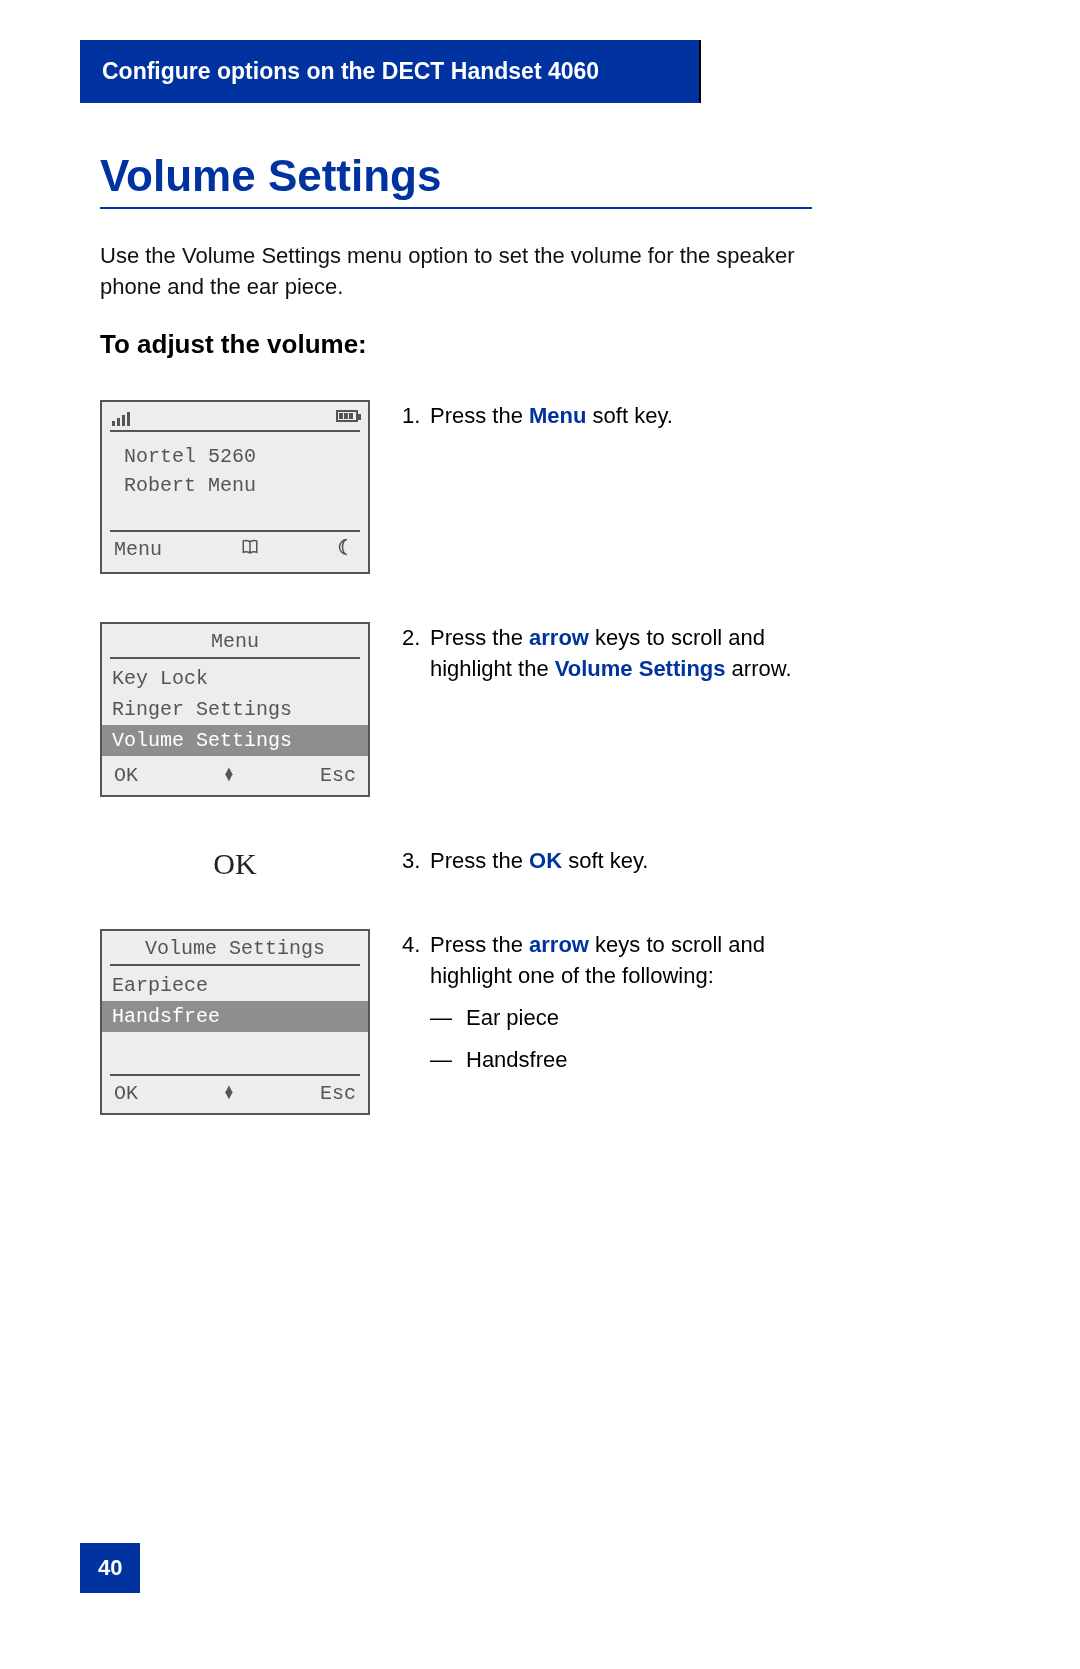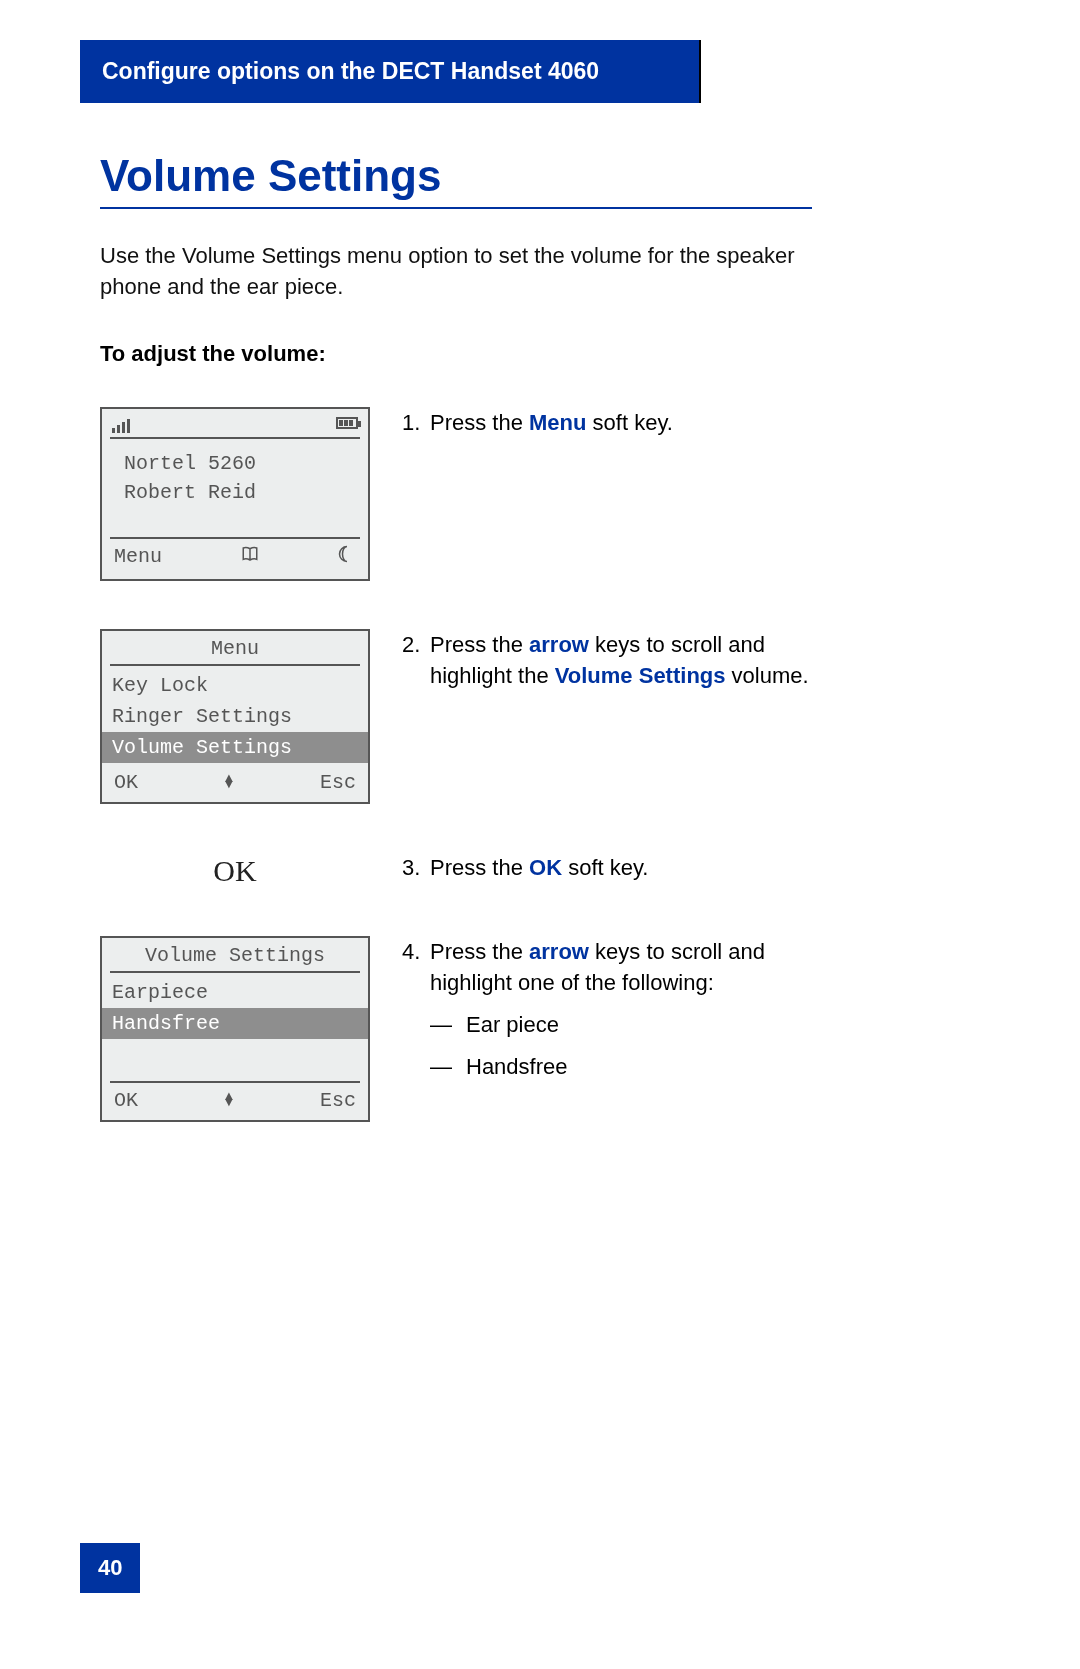--- a/index.html
+++ b/index.html
@@ -35,23 +35,23 @@
     padding-bottom: 6px;
     border-bottom: 2px solid #0033a0;
   }
   .intro {
     font-size: 22px;
     color: #111;
     margin-top: 32px;
     line-height: 1.4;
   }
   .sub {
-    font-size: 22px;
+    font-size: 26px;
     font-weight: bold;
-    margin-top: 38px;
+    margin-top: 26px;
   }
   .steps {
     margin-top: 40px;
     display: flex;
     flex-direction: column;
     gap: 48px;
   }
   .step {
     display: flex;
     align-items: flex-start;
@@ -193,21 +193,21 @@
               </span>
             <span class="batt-icon">
                 <span class="cell c1"></span>
                 <span class="cell c2"></span>
                 <span class="cell c3"></span>
               </span>
           </div>
           <div class="hr"></div>
           <div class="body">
             <div>Nortel 5260</div>
-            <div>Robert Reid</div>
+            <div>Robert Menu</div>
           </div>
           <div class="hr"></div>
           <div class="softkeys">
             <span>Menu</span>
             <span class="mid book-icon">
               <svg viewBox="0 0 24 24">
                   <path d="M3 4 C3 4 7 2 12 5 C17 2 21 4 21 4 V19 C21 19 17 17 12 20 C7 17 3 19 3 19 Z M12 5 V20"></path>
                 </svg>
             </span>
             <span class="moon-icon">
@@ -239,21 +239,21 @@
           <div class="soft2">
             <span>OK</span>
             <span class="arrow-keys">▲<br>▼</span>
             <span>Esc</span>
           </div>
         </div>
       </div>
       <div class="text-col">
         <div class="step-num">2.</div>
         <div class="step-body">
-          <span>Press the </span><span class="blue">arrow</span><span> keys to scroll and highlight the </span><span class="blue">Volume Settings</span><span> volume.</span>
+          <span>Press the </span><span class="blue">arrow</span><span> keys to scroll and highlight the </span><span class="blue">Volume Settings</span><span> arrow.</span>
         </div>
       </div>
     </div>
 
     <div class="step">
       <div class="screen-col">
         <div class="big-ok">OK</div>
       </div>
       <div class="text-col">
         <div class="step-num">3.</div>

